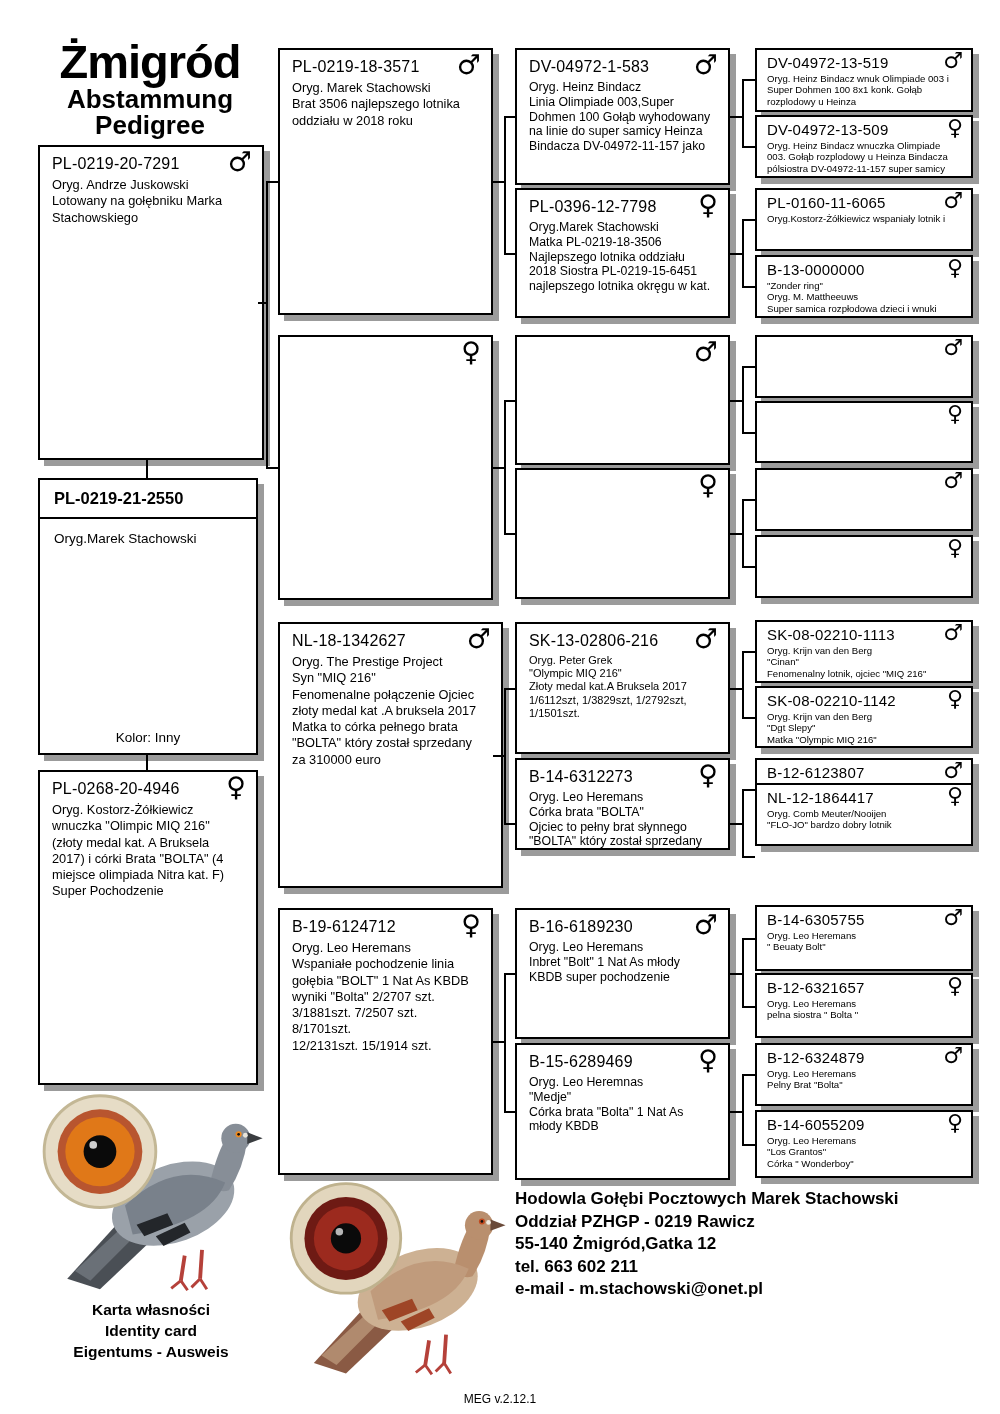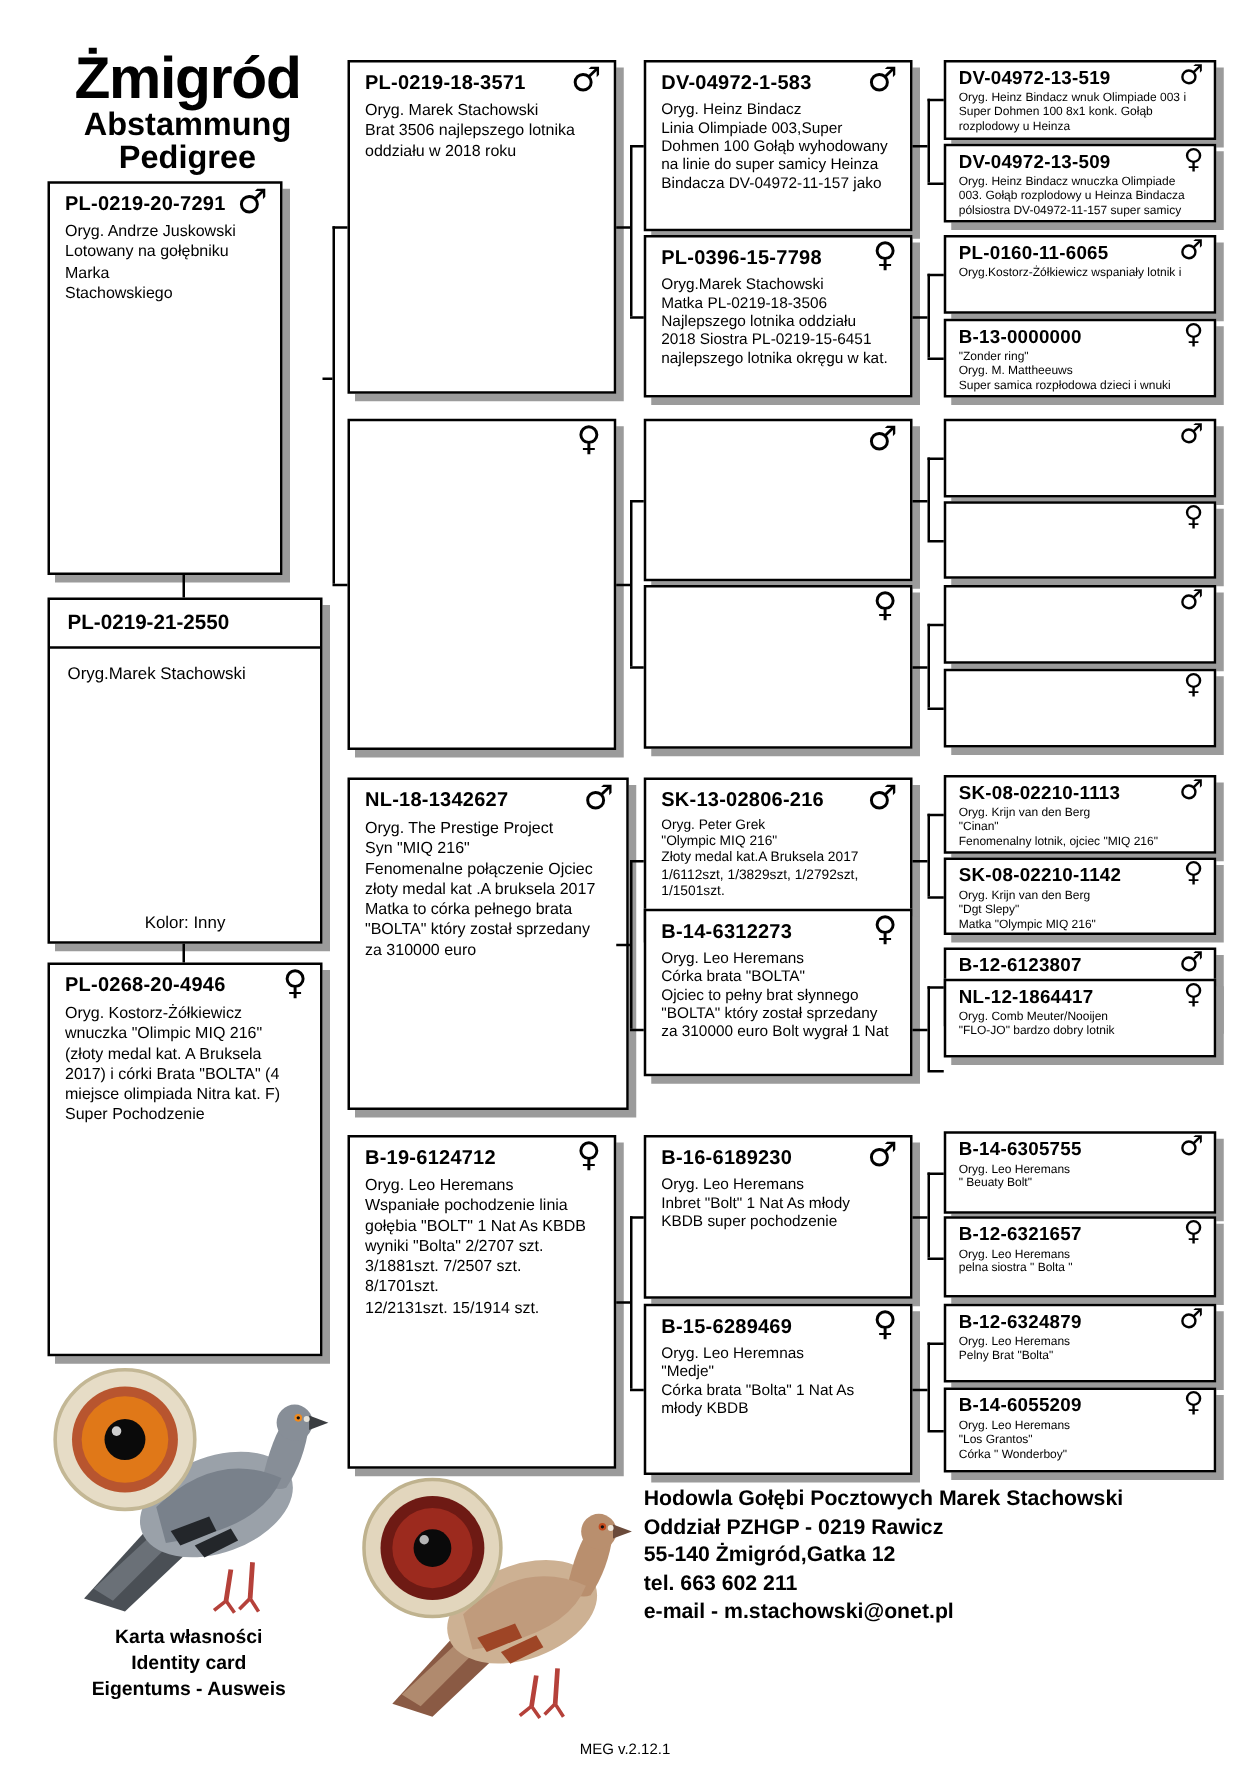--- a/index.html
+++ b/index.html
@@ -11,21 +11,21 @@
   
   .title-block{position:absolute;left:28px;top:38px;width:244px;text-align:center;line-height:1.02;}
   .title-main{font-size:47px;font-weight:800;letter-spacing:-1px;}
   .title-sub{font-size:26px;font-weight:800;}
   
   .box{
     position:absolute;background:#fff;border:2px solid #000;
     box-shadow:6px 6px 0 0 #9b9b9b;box-sizing:border-box;overflow:hidden;
   }
   .box-head{position:relative;padding:8px 12px 2px 12px;}
-  .ring{font-size:16px;font-weight:bold;letter-spacing:0.2px;}
+  .ring{font-size:16px;font-weight:normal;letter-spacing:0.2px;}
   .sex{
     position:absolute;right:10px;top:0px;font-size:27px;line-height:1.1;
     font-family:"DejaVu Sans", sans-serif;font-weight:normal;
   }
   .desc{
     padding:2px 12px 6px 12px;font-size:12.8px;line-height:1.27;
     white-space:pre-line;
   }
   
   .box.small .box-head{padding:4px 10px 0 10px;}
@@ -52,21 +52,21 @@
 <body>
 
 <div class="page">
 
   <div class="title-block">
     <div class="title-main">Żmigród</div>
     <div class="title-sub">Abstammung</div>
     <div class="title-sub">Pedigree</div>
   </div>
 
-  <div class="box" style="left:38px;top:145px;width:188px;height:315px">
+  <div class="box" style="left:38px;top:145px;width:226px;height:315px">
     <div class="box-head"><span class="ring">PL-0219-20-7291</span><span class="sex">♂</span></div>
     <div class="desc">Oryg. Andrze Juskowski
 Lotowany na gołębniku Marka
 Stachowskiego</div>
   </div>
 
   <div class="box" style="left:38px;top:478px;width:220px;height:277px">
     <div class="main-head">PL-0219-21-2550</div>
     <div class="main-desc">Oryg.Marek Stachowski</div>
     <div class="kolor">Kolor: Inny</div>
@@ -114,21 +114,21 @@
 
   <div class="box" style="left:515px;top:48px;width:215px;height:137px">
     <div class="box-head"><span class="ring">DV-04972-1-583</span><span class="sex">♂</span></div>
     <div class="desc" style="font-size:12.3px;line-height:1.2">Oryg. Heinz Bindacz
 Linia Olimpiade 003,Super
 Dohmen 100 Gołąb wyhodowany
 na linie do super samicy Heinza
 Bindacza DV-04972-11-157 jako</div>
   </div>
   <div class="box" style="left:515px;top:188px;width:215px;height:130px">
-    <div class="box-head"><span class="ring">PL-0396-15-7798</span><span class="sex">♀</span></div>
+    <div class="box-head"><span class="ring">PL-0396-12-7798</span><span class="sex">♀</span></div>
     <div class="desc" style="font-size:12.3px;line-height:1.2">Oryg.Marek Stachowski
 Matka PL-0219-18-3506
 Najlepszego lotnika oddziału
 2018 Siostra PL-0219-15-6451
 najlepszego lotnika okręgu w kat.</div>
   </div>
   <div class="box" style="left:515px;top:335px;width:215px;height:130px">
     <div class="box-head"><span class="ring"></span><span class="sex">♂</span></div>
     <div class="desc"></div>
   </div>
@@ -137,21 +137,21 @@
     <div class="desc"></div>
   </div>
   <div class="box" style="left:515px;top:622px;width:215px;height:132px">
     <div class="box-head"><span class="ring">SK-13-02806-216</span><span class="sex">♂</span></div>
     <div class="desc" style="font-size:11px;line-height:1.2">Oryg. Peter Grek
 "Olympic MIQ 216"
 Złoty medal kat.A Bruksela 2017
 1/6112szt, 1/3829szt, 1/2792szt,
 1/1501szt.</div>
   </div>
-  <div class="box" style="left:515px;top:727px;width:215px;height:134px">
+  <div class="box" style="left:515px;top:758px;width:215px;height:92px">
     <div class="box-head"><span class="ring">B-14-6312273</span><span class="sex">♀</span></div>
     <div class="desc" style="font-size:12.3px;line-height:1.2">Oryg. Leo Heremans
 Córka brata "BOLTA"
 Ojciec to pełny brat słynnego
 "BOLTA" który został sprzedany
 za 310000 euro Bolt wygrał 1 Nat</div>
   </div>
   <div class="box" style="left:515px;top:908px;width:215px;height:131px">
     <div class="box-head"><span class="ring">B-16-6189230</span><span class="sex">♂</span></div>
     <div class="desc" style="font-size:12.3px;line-height:1.2">Oryg. Leo Heremans

